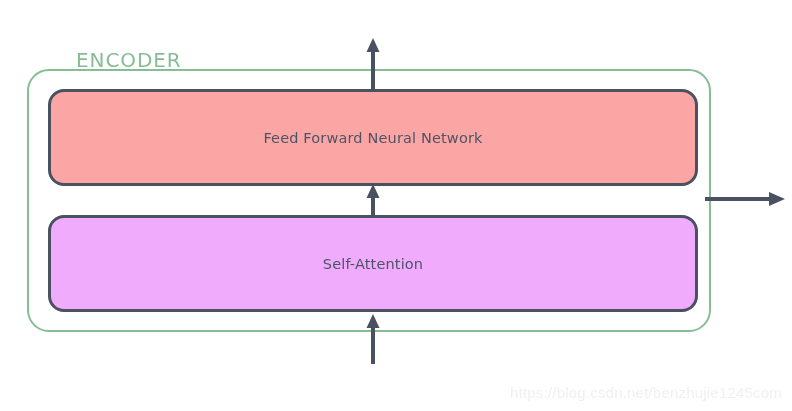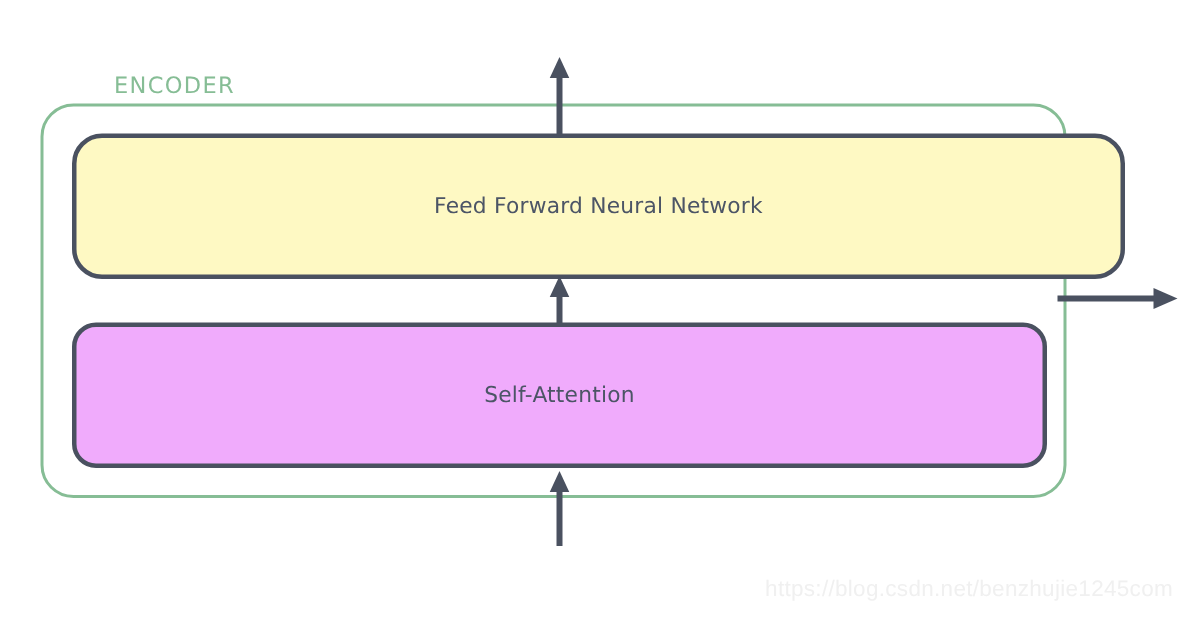--- a/index.html
+++ b/index.html
@@ -32,21 +32,21 @@
     box-sizing: border-box;
     border: 2px solid #86bd95;
     border-radius: 22px;
     background: transparent;
   }
 
   .encoder-label {
     position: absolute;
     left: 76px;
     top: 48px;
-    font-size: 15px;
+    font-size: 20px;
     letter-spacing: 0.9px;
     color: #86bd95;
     font-weight: 400;
     white-space: nowrap;
   }
 
   
   .sublayer {
     position: absolute;
     box-sizing: border-box;
@@ -61,24 +61,23 @@
     font-size: 14.5px;
     color: #4c5566;
     font-weight: 400;
     letter-spacing: 0.15px;
     white-space: nowrap;
   }
 
   .ffn-box {
     left: 48px;
     top: 89px;
-    width: 702px;
+    width: 650px;
     height: 97px;
-    background: #fef9c3;
-    border-radius: 20px;
+    background: #fca5a5;
   }
 
   .attn-box {
     left: 48px;
     top: 215px;
     width: 650px;
     height: 97px;
     background: #f0abfc;
   }
 

